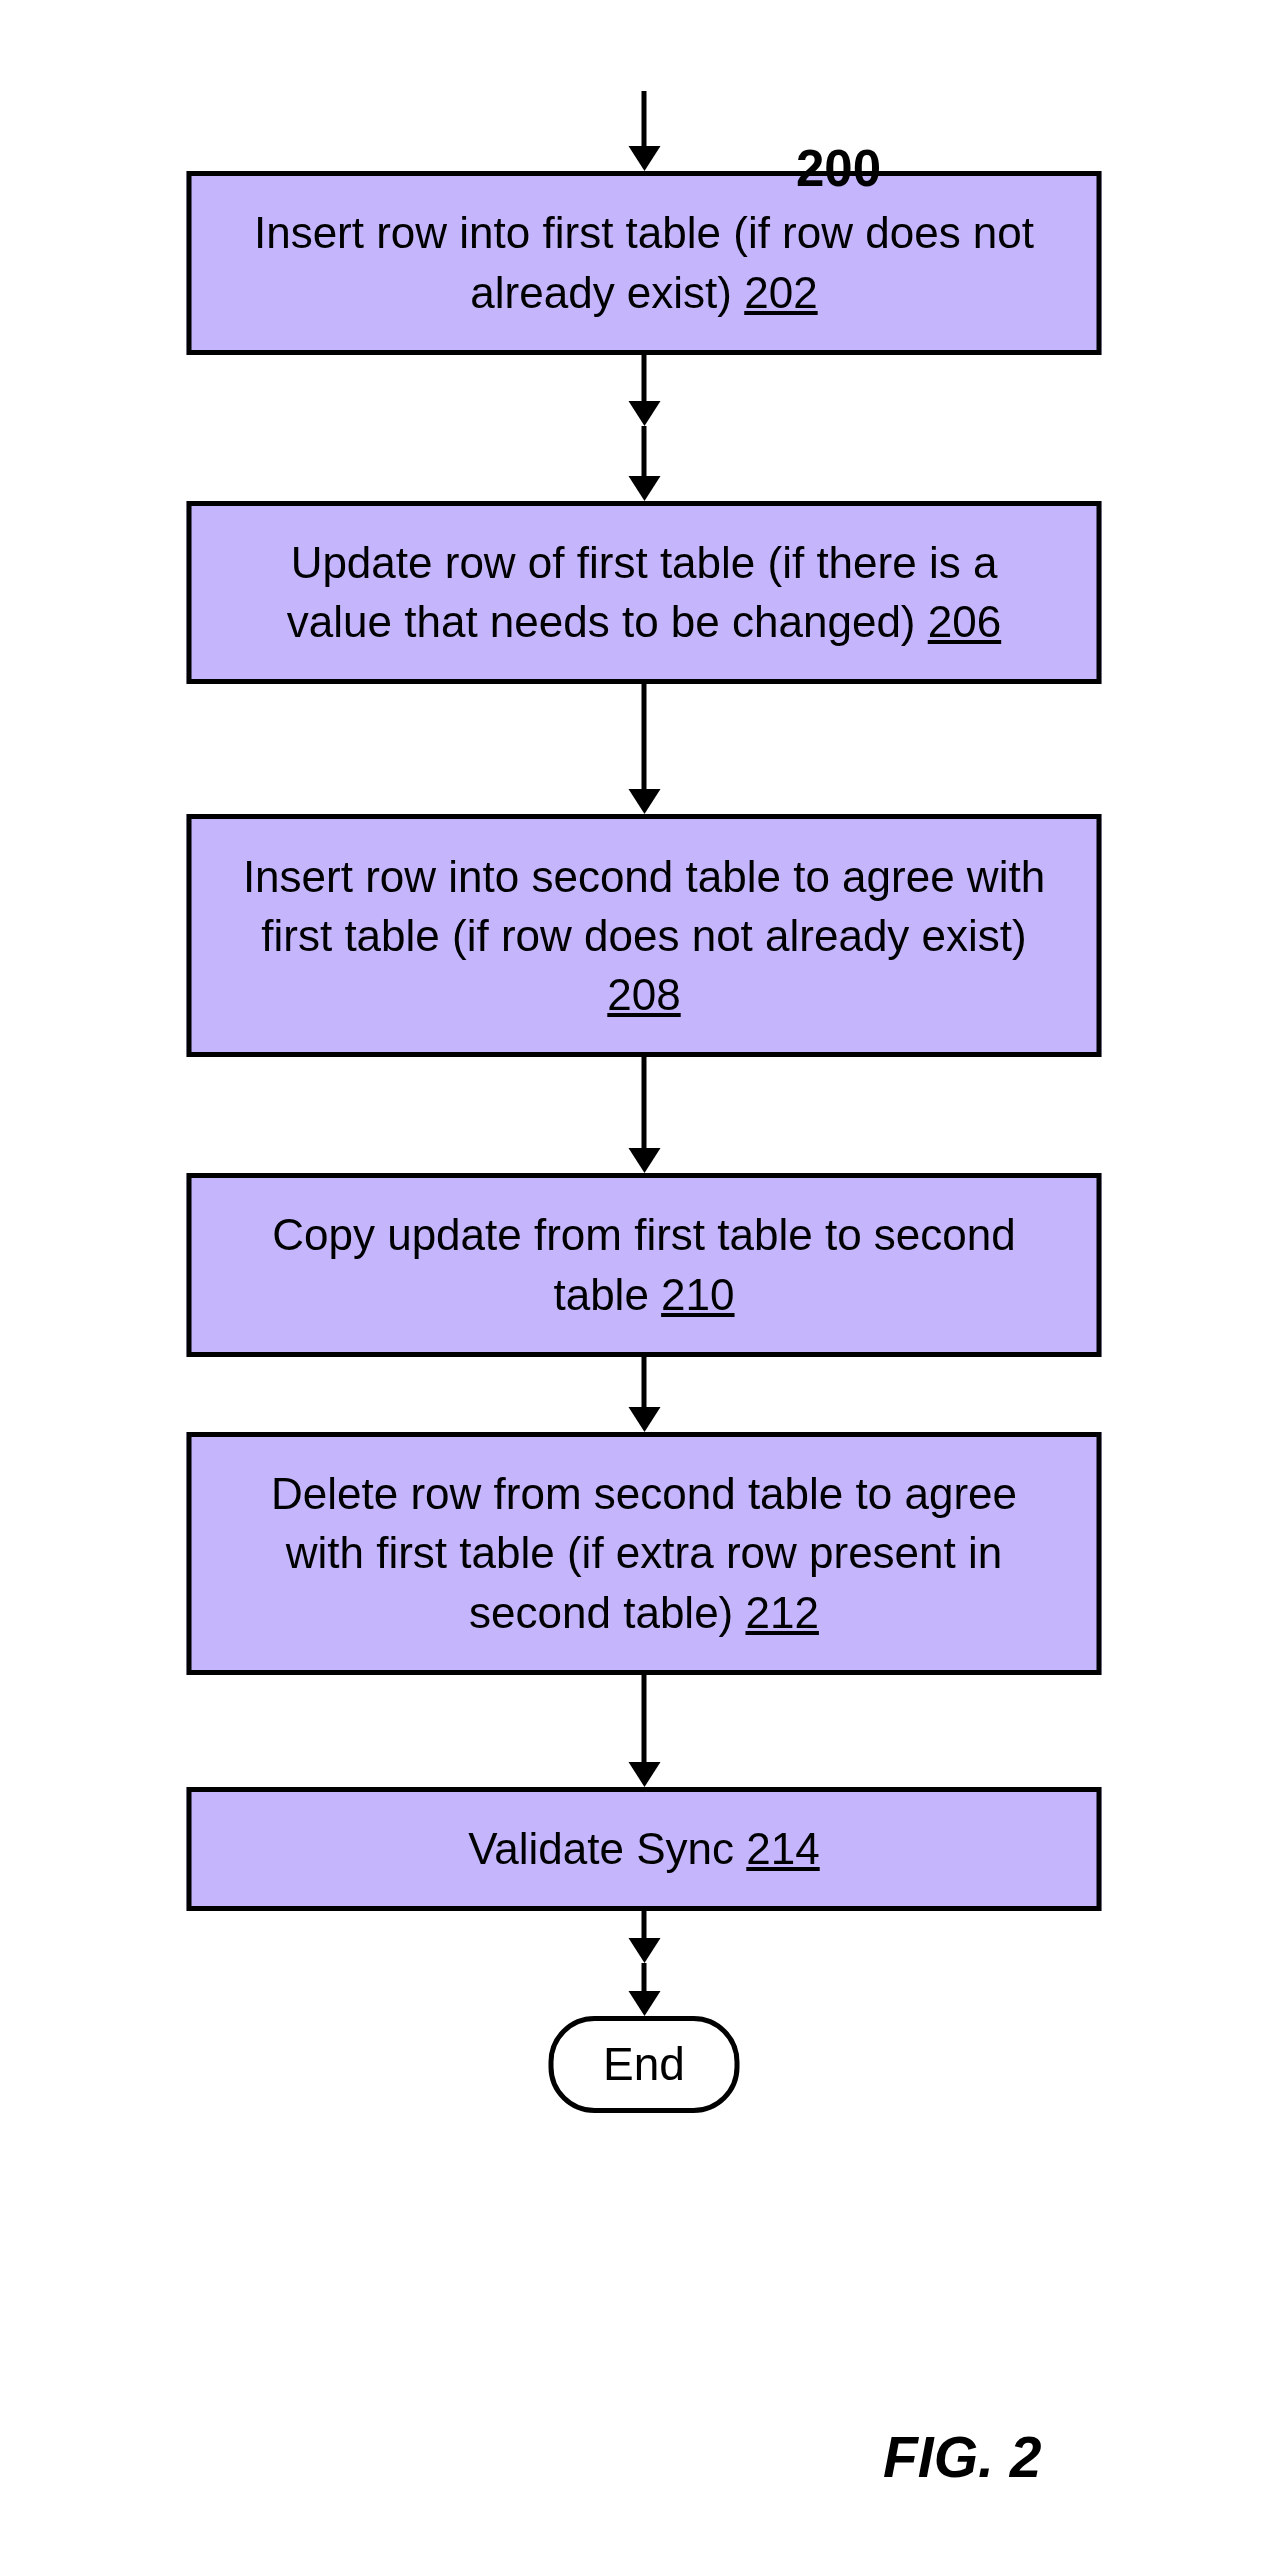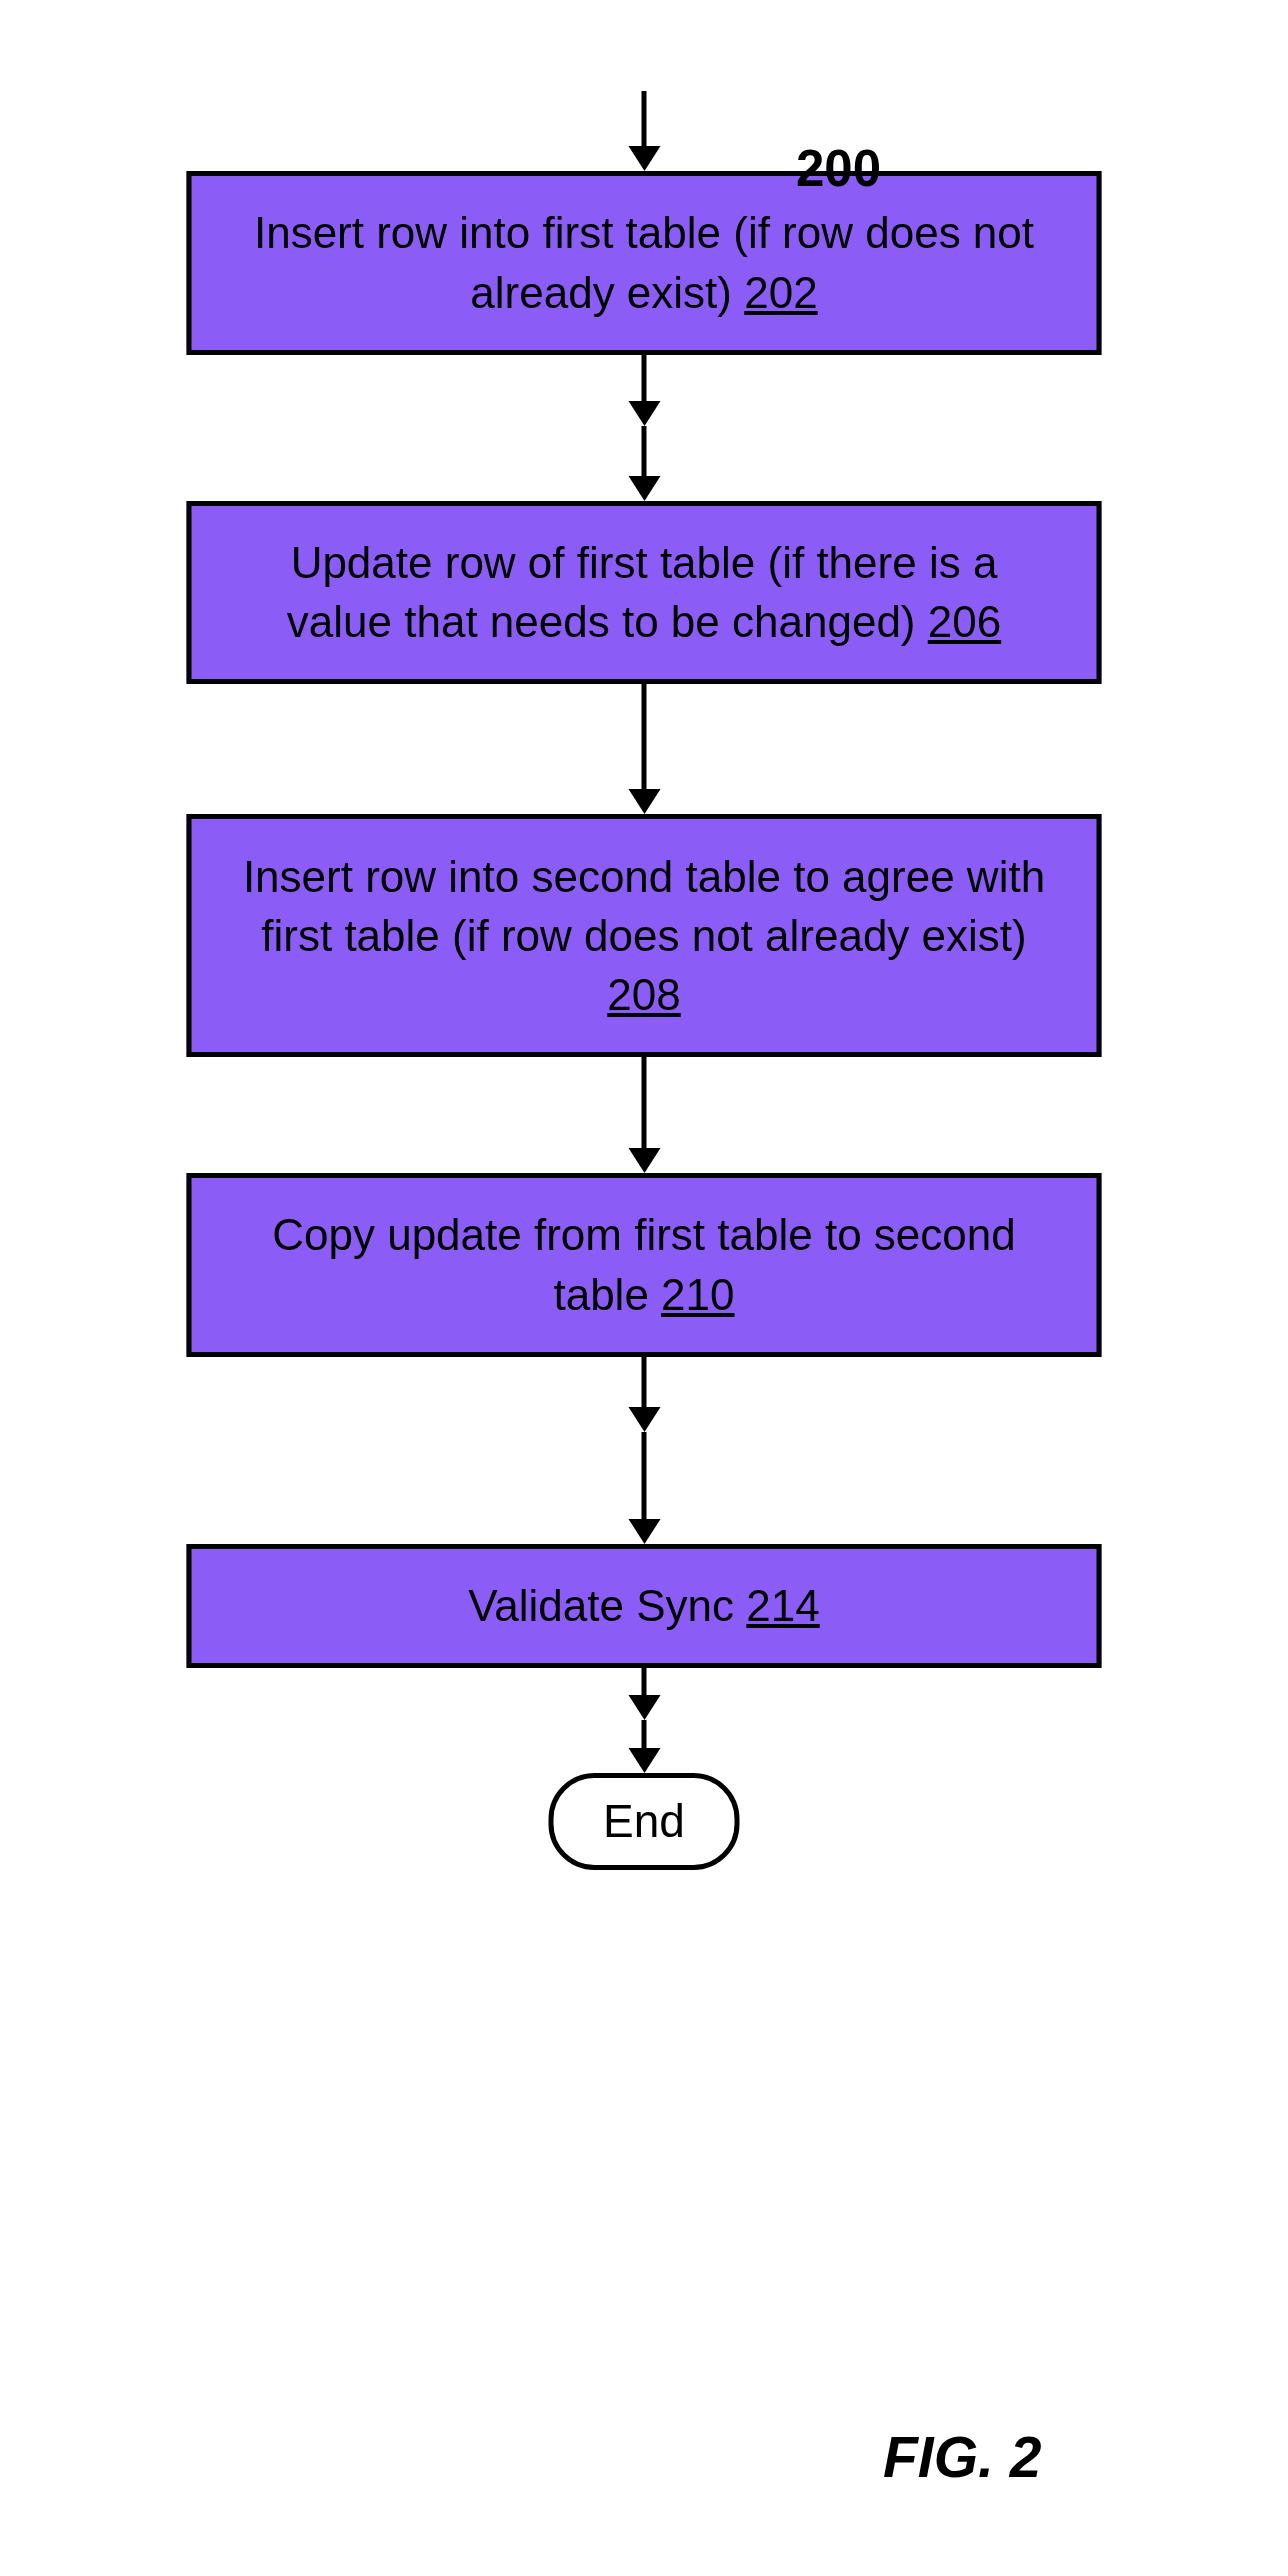--- a/index.html
+++ b/index.html
@@ -30,21 +30,21 @@
       font-size: 46px;
       text-align: center;
       background: #fff;
     }
     .process {
       border: 5.5px solid #000;
       width: 915px;
       padding: 27.4px 46px;
       font-size: 44px;
       text-align: center;
-      background: #8b5cf6;
+      background: #c4b5fd;
       line-height: 1.35;
     }
     .arrow {
       display: flex;
       flex-direction: column;
       align-items: center;
     }
     .arrow-line {
       width: 5.5px;
       background: #000;
@@ -122,20 +122,24 @@
   <div class="process">
     <span>Copy update from first table to second table</span>
     <span class="ref-num">210</span>
   </div>
 
   <div class="arrow">
     <div class="arrow-line" style="height:50px"></div>
     <div class="arrow-head"></div>
   </div>
 
+  <div class="process">
+    <span>Delete row from second table to agree with first table (if extra row present in second table)</span>
+    <span class="ref-num">212</span>
+  </div>
 
   <div class="arrow">
     <div class="arrow-line" style="height:87px"></div>
     <div class="arrow-head"></div>
   </div>
 
   <div class="process">
     <span>Validate Sync</span>
     <span class="ref-num">214</span>
   </div>

